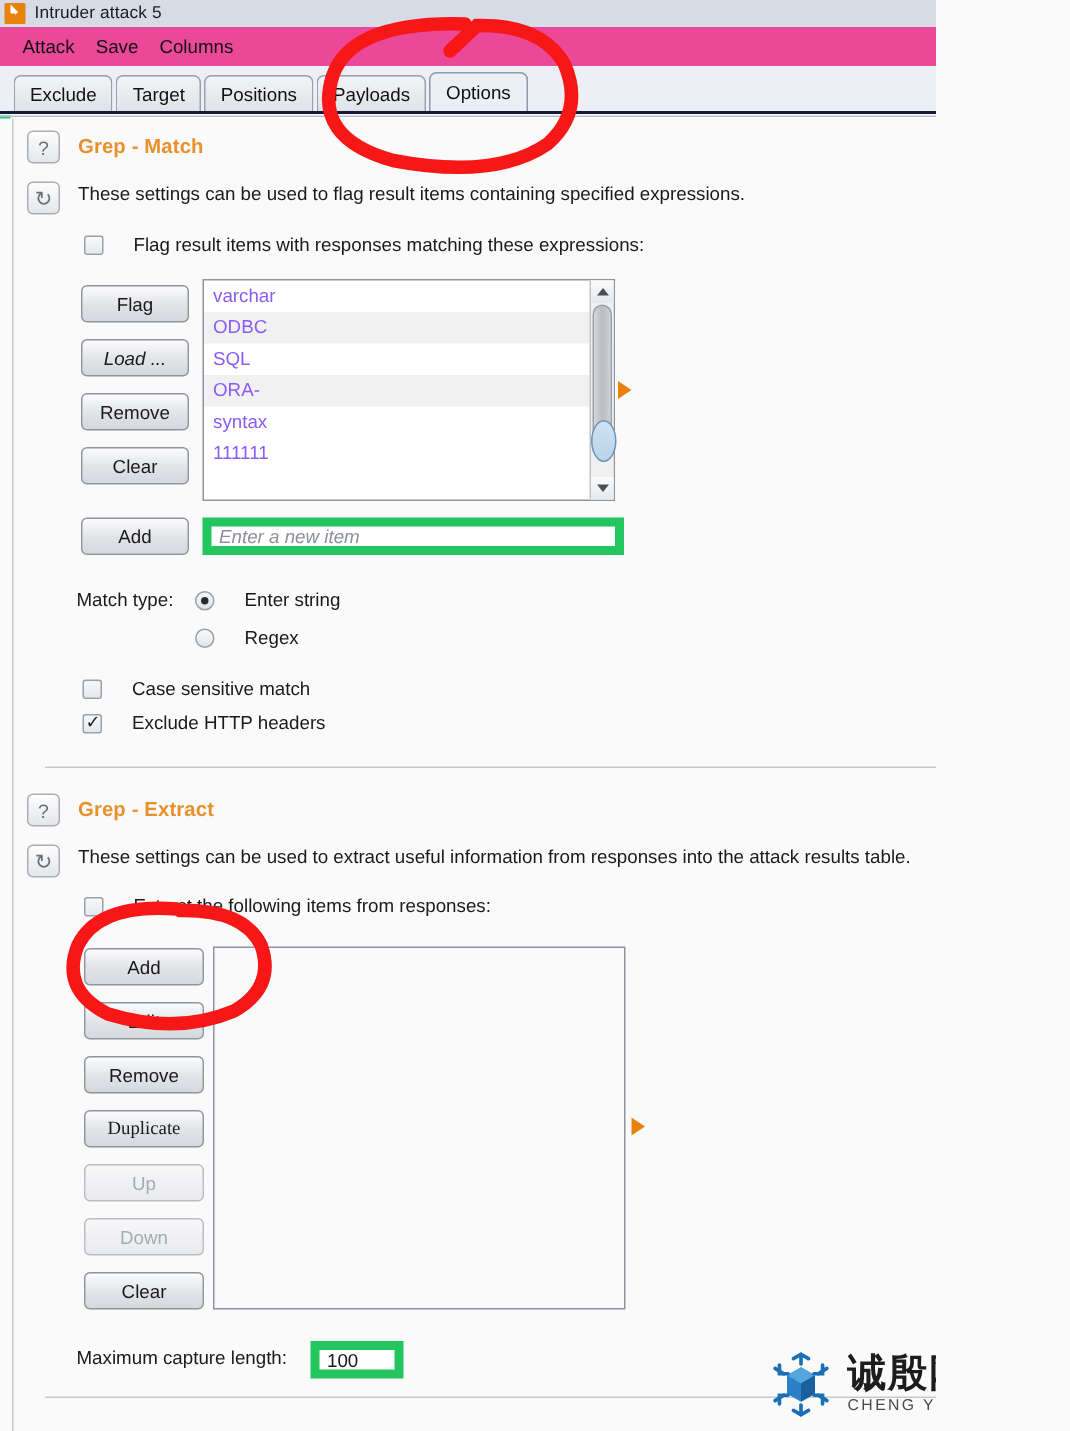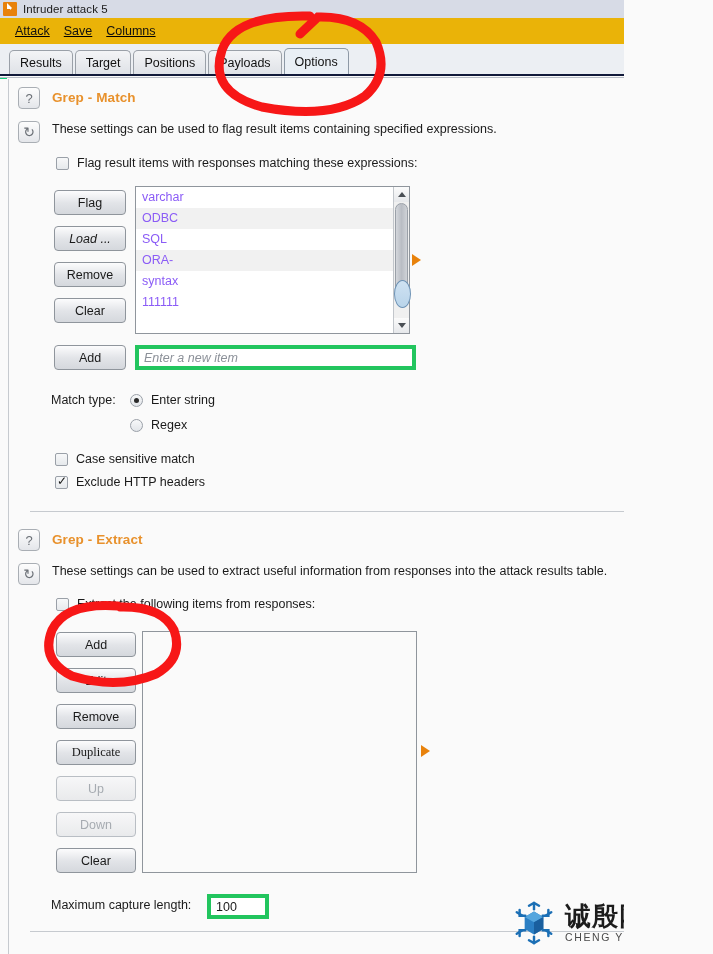--- a/index.html
+++ b/index.html
@@ -50,22 +50,22 @@
     background: #16d07e;
   }
   .green-accent2 {
     position: absolute; left: 0; top: 99px; width: 5px; height: 13px;
     background: #16d07e;
   }
 
   
   .menubar {
     position: absolute; left: 0; top: 18px; width: 713px; height: 26px;
-    background: #eab308;
-    display: flex; align-items: center; padding-left: 8px; text-decoration: underline;
+    background: #ec4899;
+    display: flex; align-items: center; padding-left: 8px;
   }
   .menu-item {
     font-size: 12.5px; color: #111; padding: 2px 7px; cursor: default;
   }
 
   
   .tabbar {
     position: absolute; left: 0; top: 44px; width: 713px; height: 30px;
     background: #eceff3;
   }
@@ -147,21 +147,21 @@
     border: 1px solid #9aa0a8; border-radius: 50%;
     background: linear-gradient(180deg,#f7f8f9 0%,#e2e5e9 100%);
     vertical-align: -2px; position: relative; cursor: pointer;
   }
   .rb.checked::after {
     content: ""; position: absolute; left: 3px; top: 3px;
     width: 5px; height: 5px; border-radius: 50%; background: #2a2a2a;
   }
   .optrow {
     position: absolute; font-size: 12.5px; color: #1a1a1a;
-    display: flex; align-items: center; gap: 8px; white-space: nowrap;
+    display: flex; align-items: center; gap: 20px; white-space: nowrap;
   }
 
   
   .btn {
     position: absolute;
     height: 25px;
     border: 1px solid #8f959c;
     border-radius: 4px;
     background: linear-gradient(180deg,#fcfcfd 0%,#e2e4e8 52%,#d5d8dd 100%);
     font-size: 12.5px; color: #1a1a1a;
@@ -216,21 +216,21 @@
     background: linear-gradient(180deg,#cfe2f2 0%,#b9d4ea 100%);
     border: 1px solid #6d92b5;
     border-radius: 50%;
     cursor: pointer;
   }
 
   
   .tinput {
     position: absolute;
     background: #fff;
-    border: 4px solid #22c55e;
+    border: 6px solid #22c55e;
     font-size: 12.5px; color: #1a1a1a;
     padding: 0 5px;
     font-family: "Liberation Sans", sans-serif;
   }
   .tinput::placeholder { color: #8c9199; font-style: italic; }
 
   
   .otri {
     position: absolute;
     width: 0; height: 0;
@@ -277,21 +277,21 @@
   <div class="green-accent2"></div>
 
   <div class="menubar">
     <div class="menu-item">Attack</div>
     <div class="menu-item">Save</div>
     <div class="menu-item">Columns</div>
   </div>
 
   <div class="tabbar">
     <div class="tabs">
-      <div class="tab">Results</div>
+      <div class="tab">Exclude</div>
       <div class="tab">Target</div>
       <div class="tab">Positions</div>
       <div class="tab">Payloads</div>
       <div class="tab selected">Options</div>
     </div>
   </div>
   <div class="tabbar-rule">
     <div class="l1"></div>
       <div class="l2"></div>
       <div class="l3"></div>

